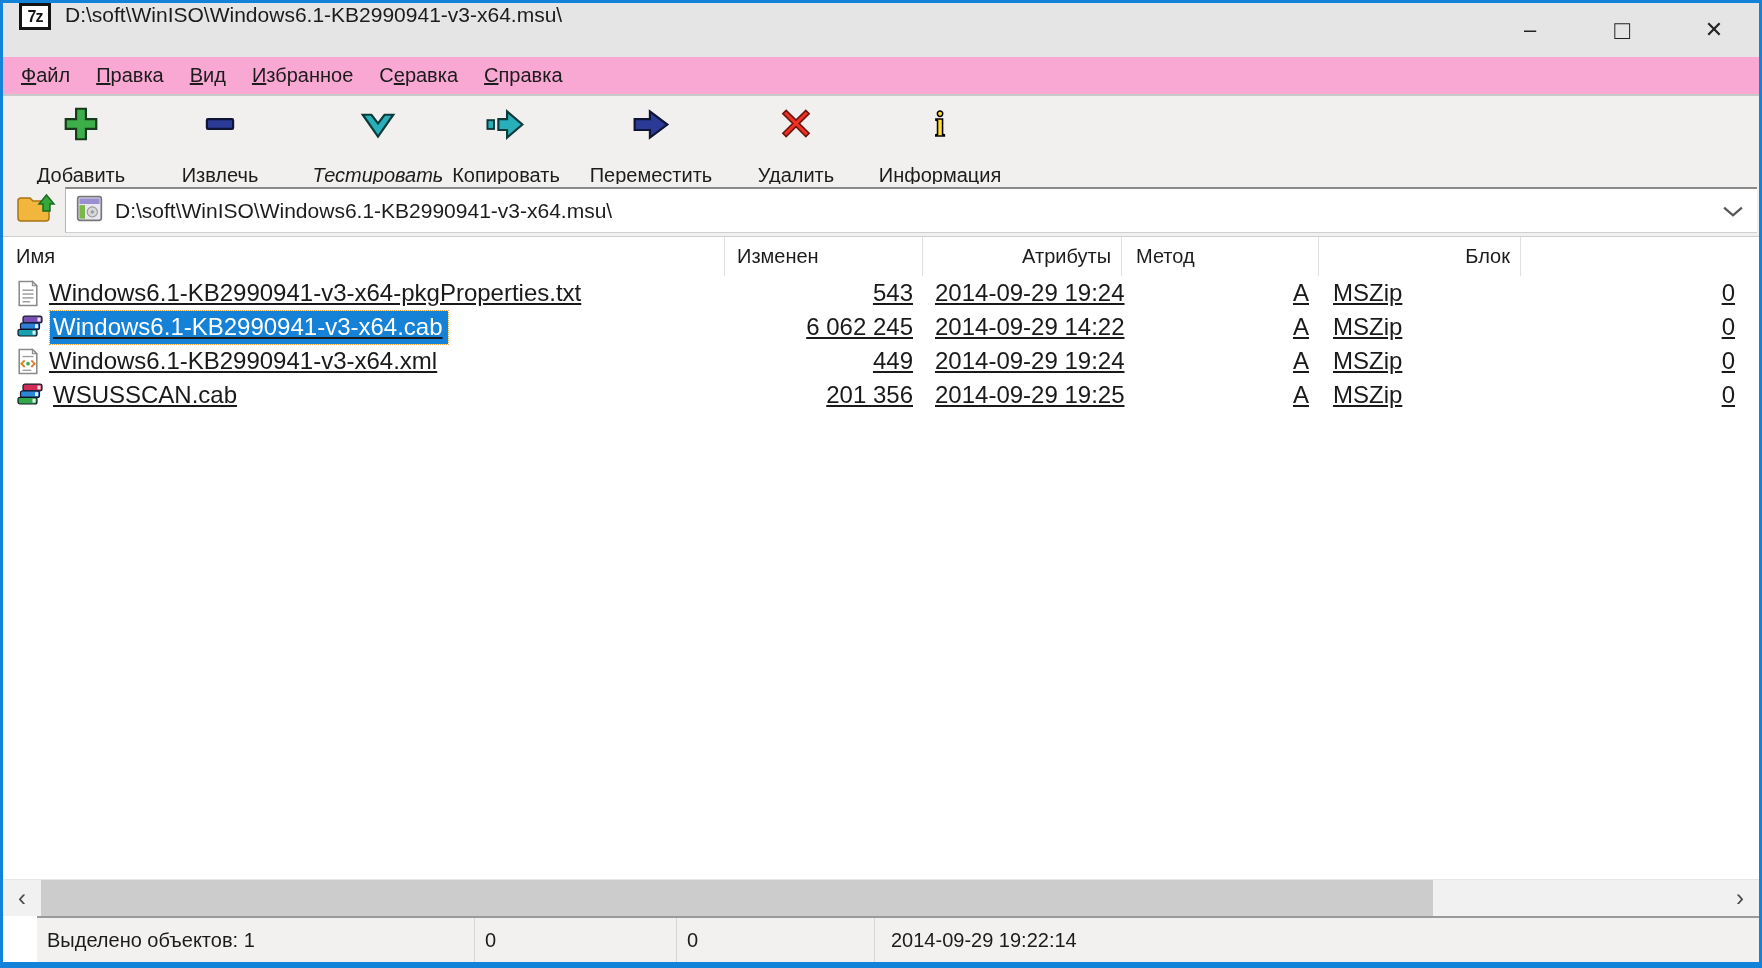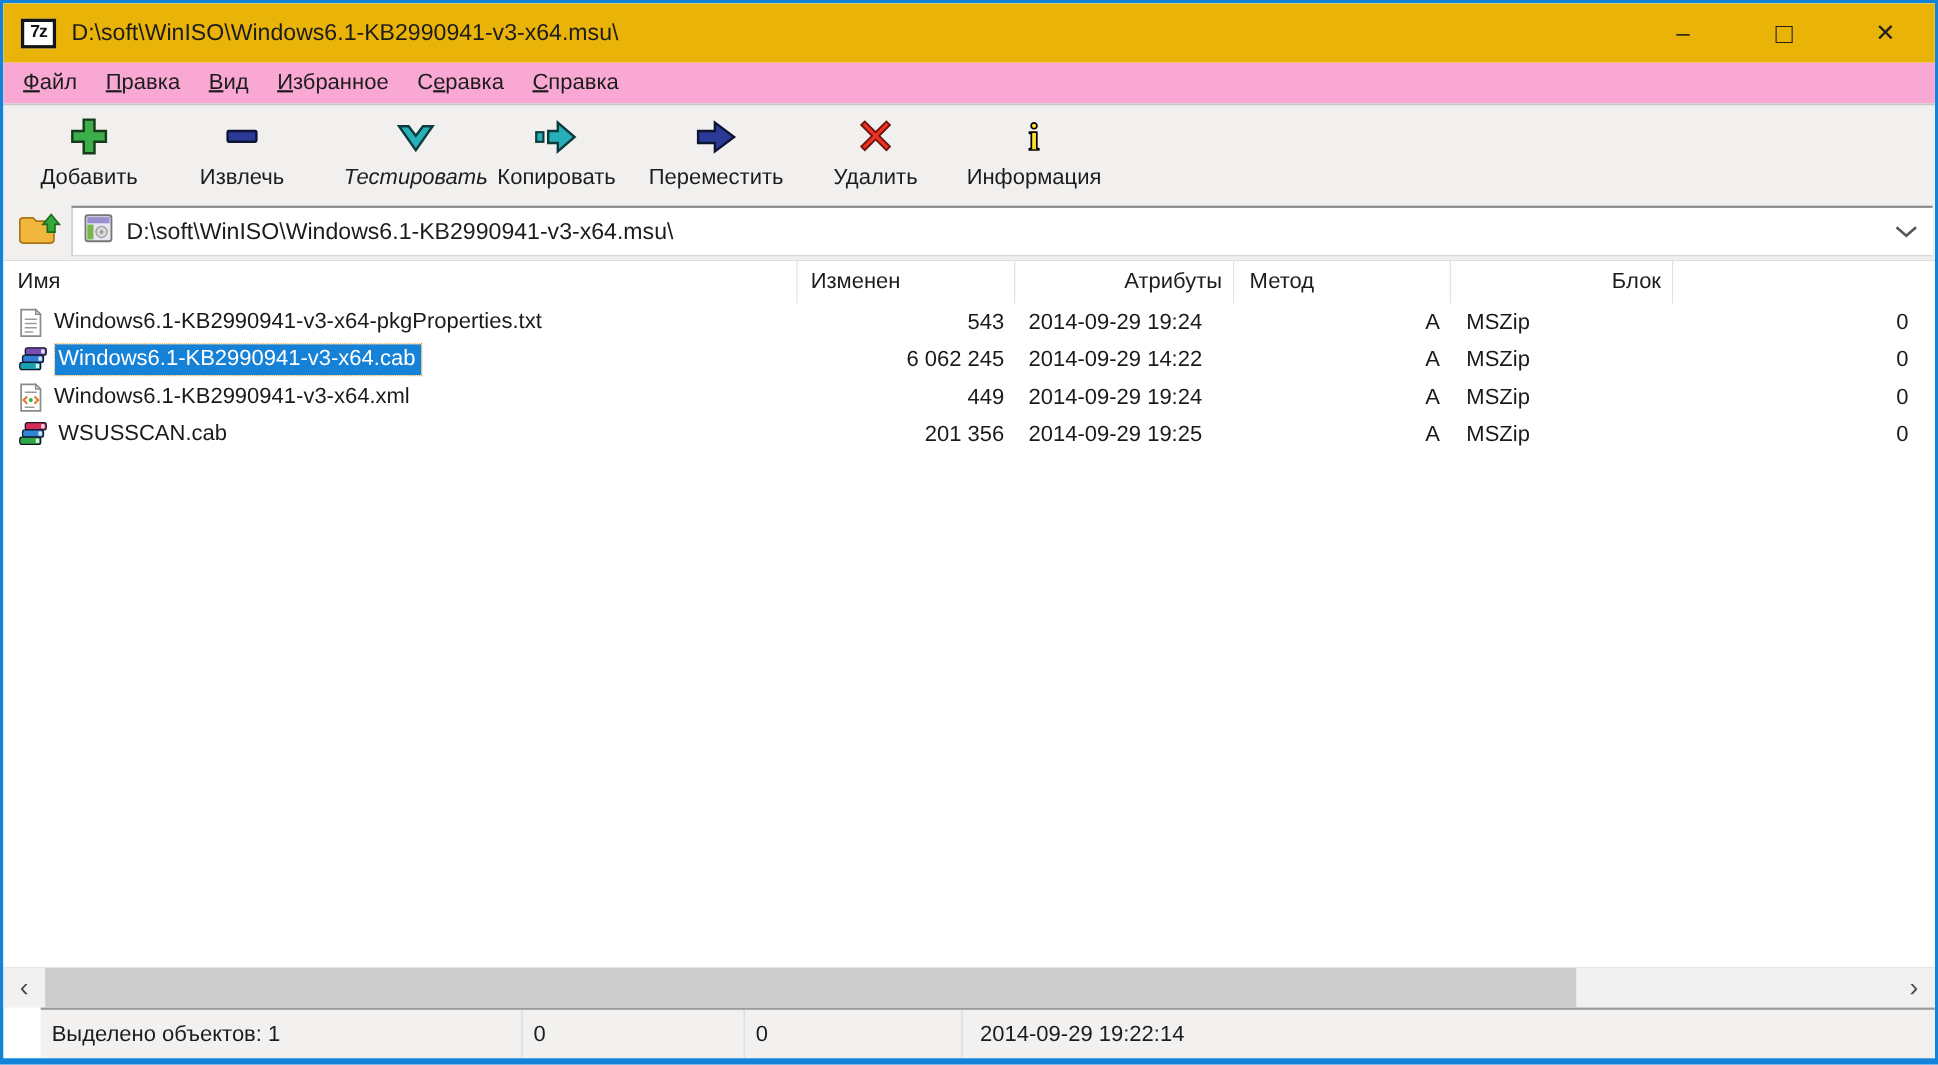--- a/index.html
+++ b/index.html
@@ -6,56 +6,56 @@
   html,body { background:#fff; }
   .window{
     width:1762px;height:968px;
     border:3px solid #1283d8;border-bottom-width:6px;
     background:#fff;position:relative;
     display:flex;flex-direction:column;
     font-family:"Liberation Sans",sans-serif;color:#1c1c1c;
     overflow:hidden;
   }
   
-  .titlebar{height:54px;display:flex;align-items:center;padding-left:16px;background:#eab308;flex:0 0 auto;}
+  .titlebar{height:54px;display:flex;align-items:flex-start;padding-left:16px;background:#e5e5e5;flex:0 0 auto;}
   .szicon{width:32px;height:27px;border:3px solid #141414;display:flex;align-items:center;justify-content:center;
           font-weight:bold;font-size:16px;letter-spacing:-1px;color:#141414;background:#fff;}
   .title-text{font-size:21px;margin-left:14px;white-space:nowrap;}
   .wincontrols{position:absolute;right:22px;top:0;height:54px;width:230px;display:flex;align-items:center;justify-content:space-between;}
   .wbtn{width:46px;height:40px;display:flex;align-items:center;justify-content:center;font-size:22px;color:#222;cursor:default;}
   .wbtn.max{font-size:26px;}
   
   .menubar{height:37px;display:flex;align-items:center;padding-left:5px;font-size:20px;flex:0 0 auto;background:#f9a8d4;}
   .mitem{padding:2px 13px;white-space:nowrap;}
   .mitem u{text-decoration:underline;}
   .menusep{height:2px;background:#c9c9c9;flex:0 0 auto;}
   
   .toolbar{height:88px;background:#f1f0ef;position:relative;flex:0 0 auto;}
   .tbtn{position:absolute;top:4px;text-align:center;font-size:20px;color:#1c1c1c;}
   .tbtn .ticon{height:48px;display:flex;align-items:center;justify-content:center;}
-  .tbtn .tlabel{margin-top:2px;white-space:nowrap;}
+  .tbtn .tlabel{margin-top:16px;white-space:nowrap;}
   
   .addrrow{height:52px;background:#f1f0ef;position:relative;flex:0 0 auto;}
   .upbtn{position:absolute;left:10px;top:5px;width:46px;height:42px;display:flex;align-items:center;justify-content:center;}
   .combo{position:absolute;left:62px;right:2px;top:3px;height:46px;background:#fff;
          border-top:2px solid #8a8a8a;border-left:1px solid #b5b5b5;border-bottom:1px solid #cfcfcf;
          display:flex;align-items:center;padding:0 14px 0 10px;font-size:21px;}
   .combo .pathtxt{margin-left:12px;white-space:nowrap;}
   .combo .chev{margin-left:auto;}
   
   .list{flex:1 1 auto;background:#fff;border-top:1px solid #cfcfcf;overflow:hidden;}
   .gridrow{display:grid;grid-template-columns:722px 198px 199px 197px 202px 224px 1fr;align-items:center;}
   .lheader{height:39px;font-size:20px;color:#1c1c1c;}
   .lheader .hc{height:39px;display:flex;align-items:center;border-right:1px solid #e0e0e0;padding:0 8px;}
   .hc.c-name{padding-left:13px;}
   .hc.c-size,.hc.c-attr,.hc.c-block{justify-content:flex-end;padding-right:10px;}
   .hc.c-mod{padding-left:12px;}
   .hc.c-method{padding-left:14px;}
   .hc.c-fill{border-right:none;}
-  .lrow{height:34px;font-size:20px;color:#1a1a1a;}
+  .lrow{height:34px;font-size:24px;color:#1a1a1a;text-decoration:underline;}
   .lrow .cell{padding:0 8px;white-space:nowrap;}
   .cell.c-name{display:flex;align-items:center;padding-left:14px;}
   .cell.c-name .fico{margin-right:7px;flex:0 0 auto;display:flex;}
   .cell.c-size,.cell.c-attr,.cell.c-block{text-align:right;padding-right:10px;}
   .cell.c-mod{padding-left:12px;}
   .cell.c-method{padding-left:14px;}
   .nm{padding:2px 5px 3px 3px;}
   .lrow.sel .nm{background:#1581d7;color:#fff;outline:1px dotted #eda23c;outline-offset:0px;}
   
   .hscroll{height:37px;background:#f1f1f1;display:flex;align-items:stretch;flex:0 0 auto;border-top:1px solid #e6e6e6;}

